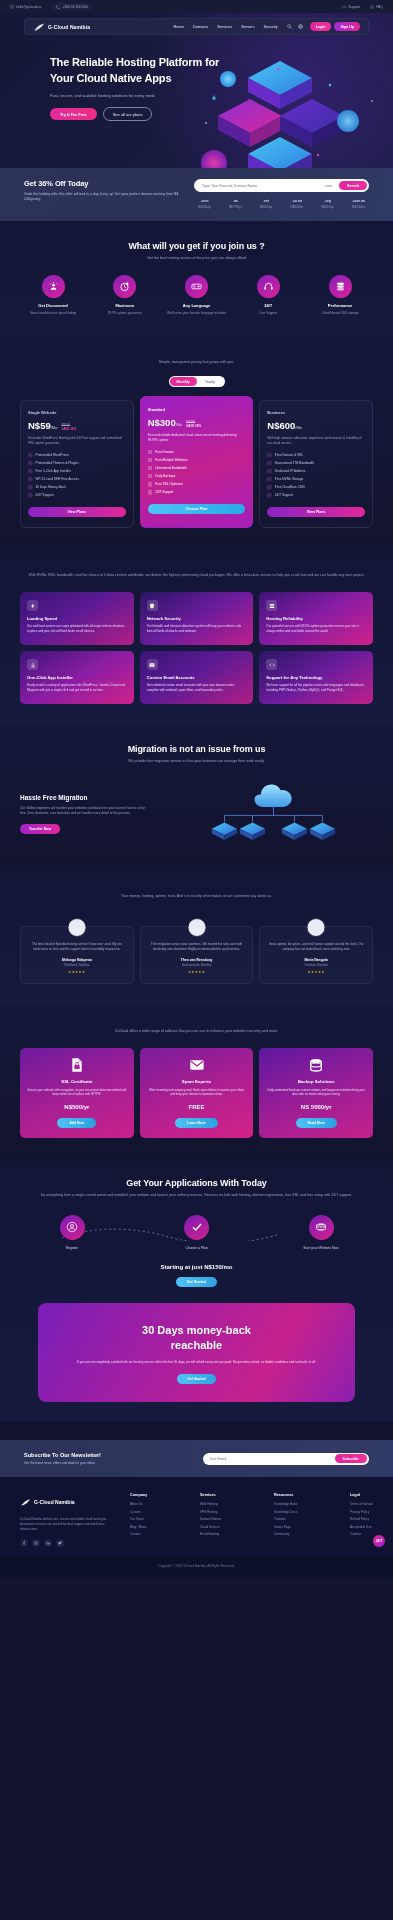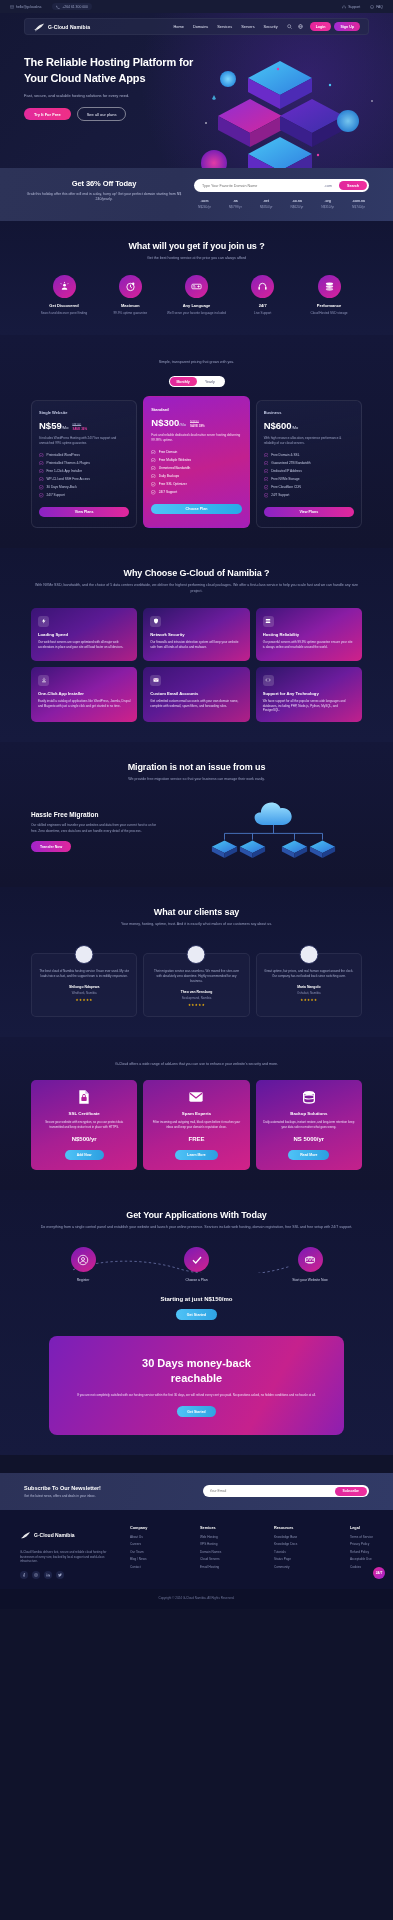--- a/index.html
+++ b/index.html
@@ -56,39 +56,39 @@
     border-radius:8px; font-size:3.6px; color:#fff; padding:2.2px 6px; font-weight:600;
     white-space:nowrap; border:none;
   }
   .btn-purple {
     background:linear-gradient(90deg,#a22ad4,#e0279c);
     border-radius:8px; font-size:3.6px; color:#fff; padding:2.2px 6px; font-weight:600;
     white-space:nowrap; border:none;
   }
 
   
-  .hero-inner { padding:20px 24px 0 24px; position:relative; z-index:4; }
+  .hero-inner { padding:20px 24px 0 24px; position:relative; z-index:4;margin-left:26px; }
   .hero-h1 { font-size:11px; line-height:1.42; font-weight:700; letter-spacing:-.15px; }
   .hero-sub { font-size:4px; color:#a9afcc; margin-top:7px; line-height:1.5; max-width:180px;}
   .hero-cta { display:flex; gap:6px; margin-top:8px; align-items:center; }
   .cta-fill {
     background:linear-gradient(90deg,#e22a9c,#ef2f86); border-radius:10px;
     padding:3.5px 10px; font-size:4px; font-weight:600; color:#fff; border:none;
   }
   .cta-out {
     background:transparent; border:.5px solid rgba(255,255,255,.45); border-radius:10px;
     padding:3.5px 9px; font-size:4px; color:#e7e9f6;
   }
 
   
   .promo {
     background:linear-gradient(100deg,#2d3358 0%,#2b3157 45%,#303965 100%);
     padding:11px 24px 12px 24px; display:flex; align-items:flex-start; gap:10px;
   }
-  .promo-l { width:160px;text-align:center; }
+  .promo-l { width:160px; }
   .promo-h { font-size:7.5px; font-weight:700; letter-spacing:-.1px; }
   .promo-p { font-size:3.5px; color:#b9bfdc; margin-top:4px; line-height:1.55; }
   .promo-r { flex:1; }
   .searchbar {
     background:#fff; border-radius:10px; height:13px; display:flex; align-items:center;
     padding:0 2px 0 8px; gap:4px;
   }
   .search-input {
     border:none; outline:none; flex:1; font-size:3.7px; color:#8b90a8;
     font-family:"Liberation Sans", sans-serif; background:transparent;
@@ -97,21 +97,21 @@
   .search-btn {
     background:linear-gradient(90deg,#e0279c,#ef2f9e); color:#fff; border:none;
     border-radius:9px; font-size:3.6px; padding:2.8px 8px; font-weight:600; white-space:nowrap;
   }
   .tlds { display:flex; justify-content:space-between; margin-top:7px; padding:0 4px; }
   .tld { text-align:center; }
   .tld-n { font-size:3.4px; color:#cfd4ea; font-weight:600; }
   .tld-p { font-size:3.2px; color:#9097bb; margin-top:1.5px; }
 
   
-  .sec { padding:20px 31px; position:relative; }
+  .sec { padding:20px 20px; position:relative; }
   .sec-dark { background:linear-gradient(180deg,#121534 0%,#161a3e 100%); }
   .sec-dark2 { background:linear-gradient(180deg,#141739 0%,#12142f 100%); }
   .sec-h { font-size:9px; font-weight:700; text-align:center; letter-spacing:-.1px; }
   .sec-sub { font-size:3.6px; color:#99a0c2; text-align:center; margin-top:5px; line-height:1.6; }
 
   
   .benefits { display:flex; justify-content:space-between; margin-top:14px; }
   .benefit { width:66px; text-align:center; }
   .b-circle {
     width:23px; height:23px; border-radius:50%; margin:0 auto;
@@ -764,21 +764,20 @@
               </span>
               <span>24/7 Support</span>
             </div>
         </div>
         <button class="p-btn">View Plans</button>
       </div>
     </div>
   </div>
 
   <div class="sec sec-dark">
-    <div class="sec-h">Why Choose G-Cloud of Namibia ?</div>
     <div class="sec-sub">With NVMe SSD, bandwidth, and the choice of 5 data centers worldwide, we deliver the highest performing cloud packages. We offer a first-class service to help you scale fast and we can handle any size project.</div>
     <div class="whygrid">
       <div class="wcard">
         <div class="w-ic">
             <svg viewBox="0 0 24 24">
               <path d="M13 2L4 14h6l-1 8 9-12h-6z" fill="#fff"></path>
             </svg>
           </div>
         <div class="w-t">Loading Speed</div>
         <div class="w-d">Our web host servers are super optimized with all major web accelerators in place and your site will load faster on all devices.</div>
@@ -876,21 +875,20 @@
             <polygon points="180,62 198,71 180,80 162,71" fill="url(#sv)"></polygon>
             <polygon points="162,71 180,80 180,87 162,78" fill="#2a52a8"></polygon>
             <polygon points="198,71 180,80 180,87 198,78" fill="#1e3f8c"></polygon>
           </g>
         </svg>
       </div>
     </div>
   </div>
 
   <div class="sec sec-dark">
-    <div class="sec-h">What our clients say</div>
     <div class="sec-sub">Your money, hosting, uptime, trust. And it is exactly what makes of our customers say about us.</div>
     <div class="tgrid">
       <div class="tcard">
         <div class="tav"></div>
         <div class="t-q">The best cloud of Namibia hosting service I have ever used. My site loads twice as fast, and the support team is incredibly responsive.</div>
         <div class="t-n">Shilongo Ndapewa</div>
         <div class="t-r">Windhoek, Namibia</div>
         <div class="stars">★★★★★</div>
       </div>
       <div class="tcard">

